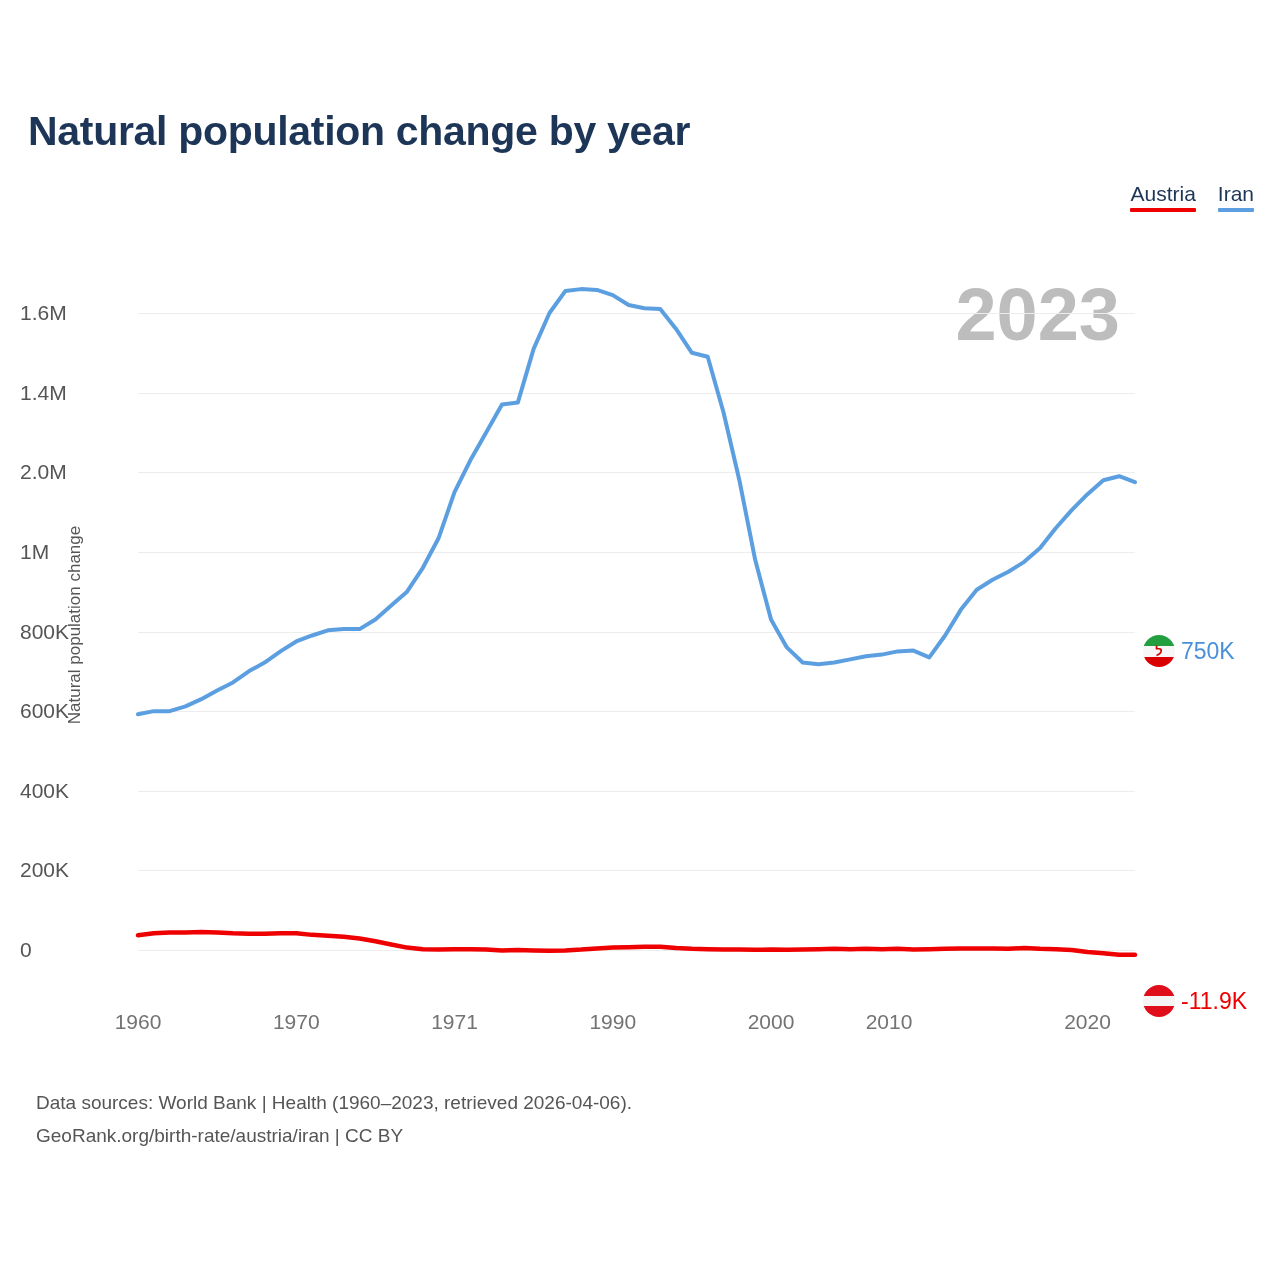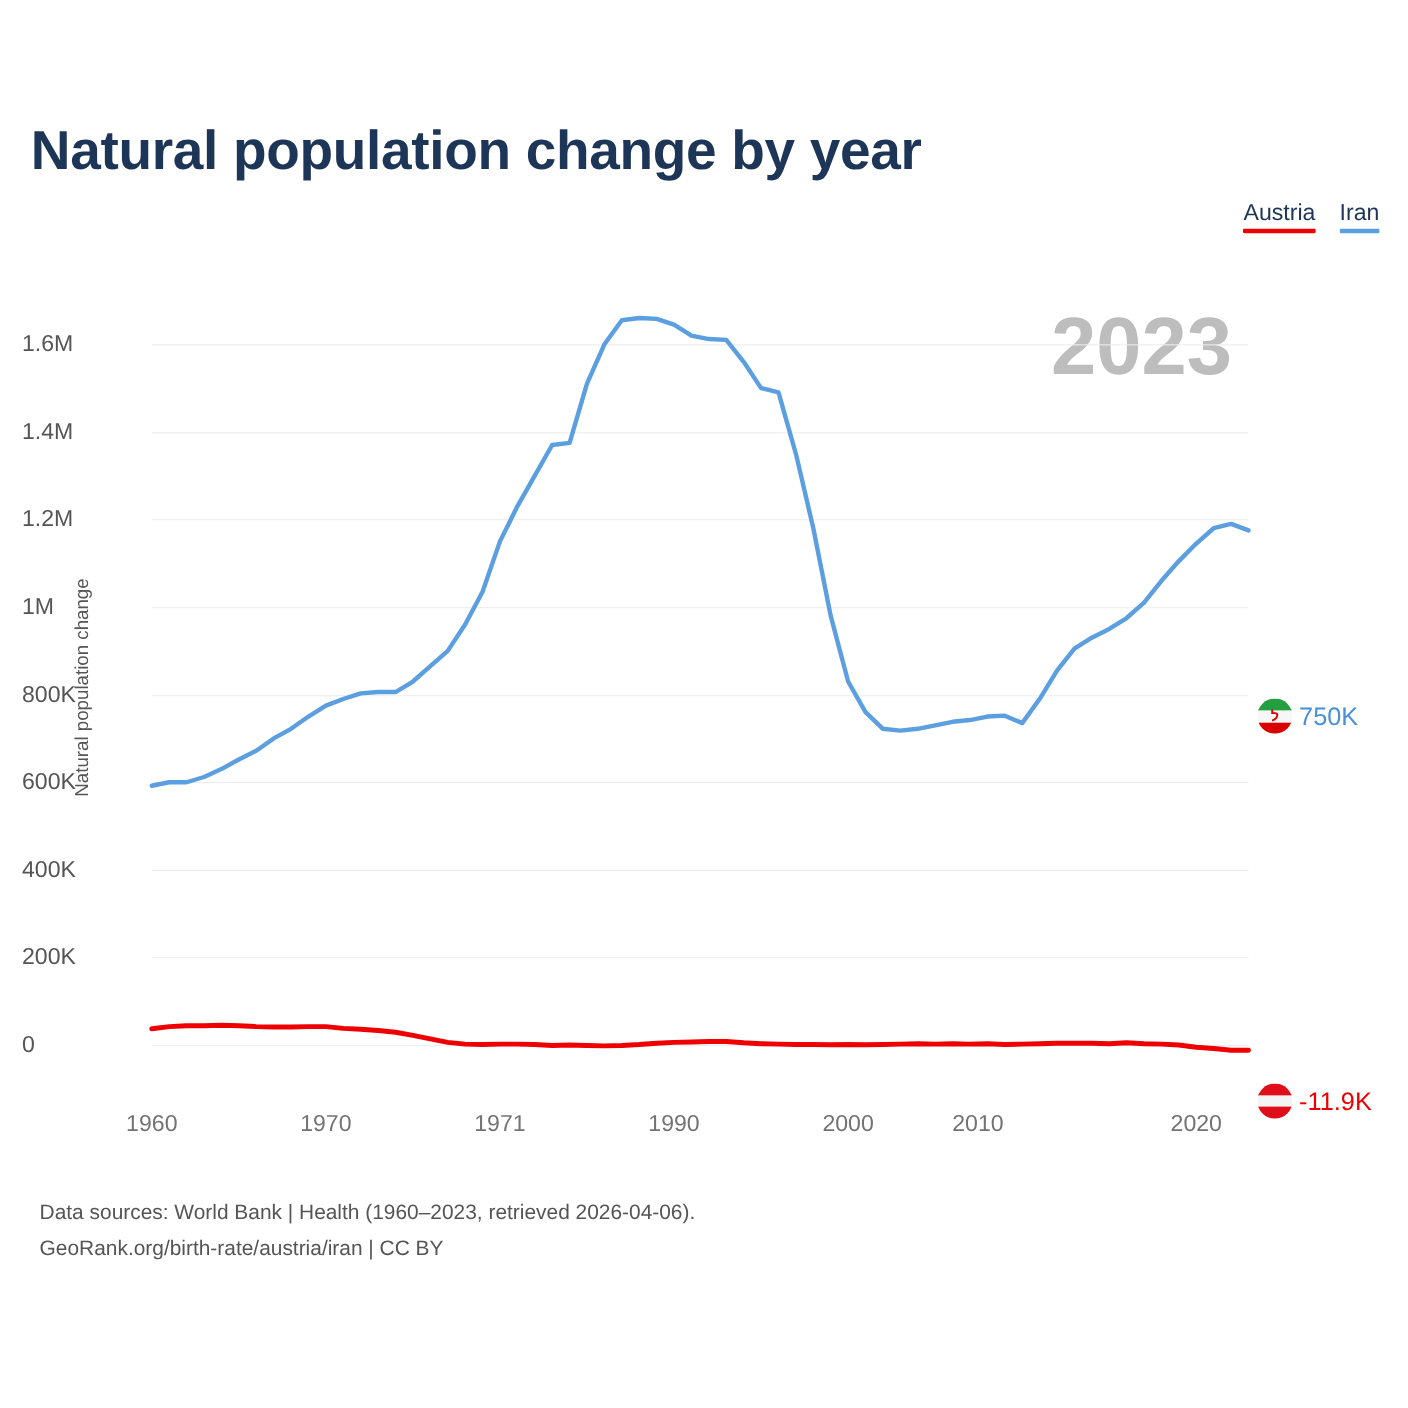--- a/index.html
+++ b/index.html
@@ -15,21 +15,21 @@
     overflow: hidden;
   }
   .page {
     position: absolute;
     inset: 0;
   }
   .chart-title {
     position: absolute;
     left: 28px;
     top: 108px;
-    font-size: 50px;
+    font-size: 41px;
     font-weight: bold;
     color: #1d3557;
     letter-spacing: -0.3px;
     white-space: nowrap;
   }
   .legend {
     position: absolute;
     right: 26px;
     top: 183px;
     display: flex;
@@ -207,21 +207,21 @@
         <div class="gridline" style="top: 392.625px;"></div>
         <div class="gridline" style="top: 313px;"></div>
       </div>
     <div id="yticks">
         <div class="ylabel" style="top: 950px;">0</div>
         <div class="ylabel" style="top: 870.375px;">200K</div>
         <div class="ylabel" style="top: 790.75px;">400K</div>
         <div class="ylabel" style="top: 711.125px;">600K</div>
         <div class="ylabel" style="top: 631.5px;">800K</div>
         <div class="ylabel" style="top: 551.875px;">1M</div>
-        <div class="ylabel" style="top: 472.25px;">1.2M</div>
+        <div class="ylabel" style="top: 472.25px;">2.0M</div>
         <div class="ylabel" style="top: 392.625px;">1.4M</div>
         <div class="ylabel" style="top: 313px;">1.6M</div>
       </div>
     <div id="xticks">
         <div class="xlabel" style="left: 138px;">1960</div>
         <div class="xlabel" style="left: 296.254px;">1970</div>
         <div class="xlabel" style="left: 454.508px;">1971</div>
         <div class="xlabel" style="left: 612.762px;">1990</div>
         <div class="xlabel" style="left: 771.016px;">2000</div>
         <div class="xlabel" style="left: 889px;">2010</div>

